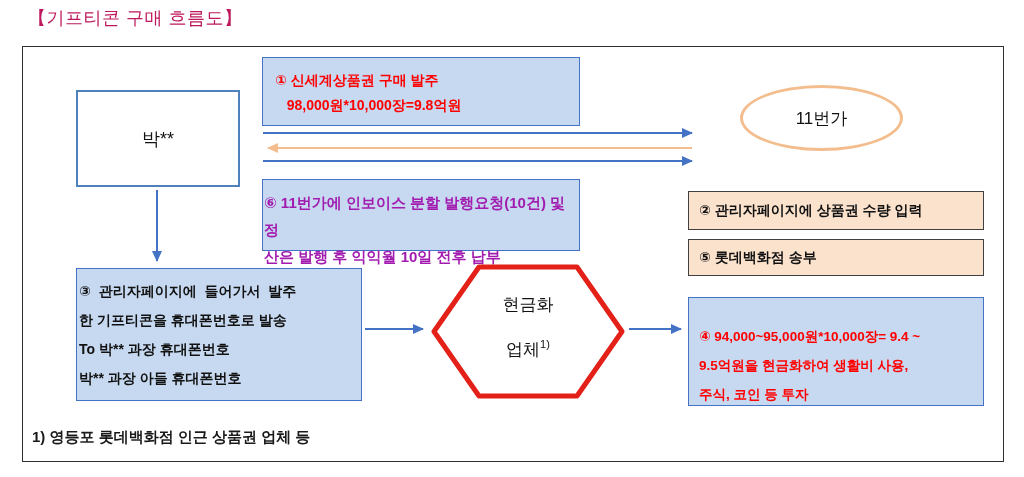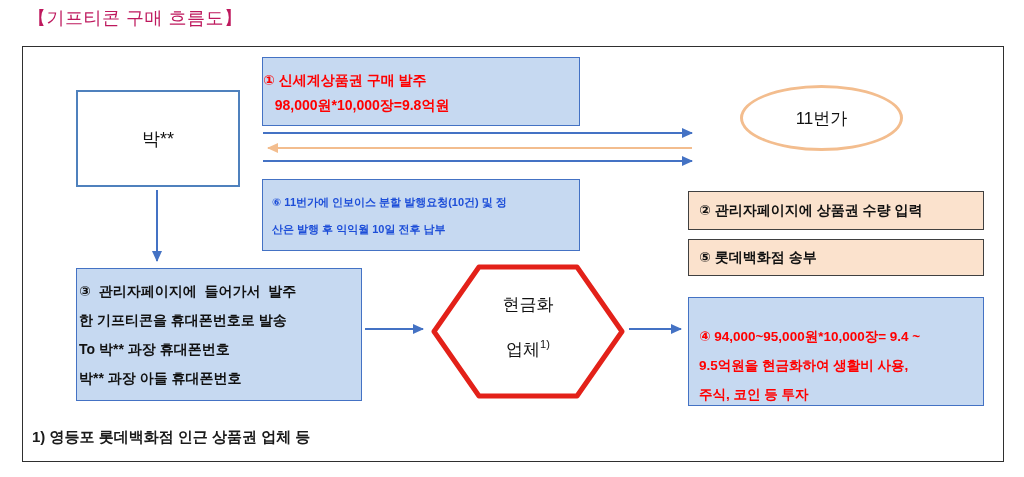--- a/index.html
+++ b/index.html
@@ -35,22 +35,22 @@
   .bluebox{
     background:#c6d9f1;border:1.6px solid #4472c4;
     white-space:pre-wrap;
     font-weight:600;
   }
   .peachbox{
     background:#fbe2cd;border:1.2px solid #404040;
     font-size:14px;color:#111;font-weight:600;
     padding:12px 10px;
   }
-  .step1{left:262px;top:57px;width:318px;height:69px;padding:10px 0;font-size:14px;line-height:25px;color:#ff0000;}
-  .step6{left:262px;top:179px;width:318px;height:72px;padding:9px 9px;font-size:11px;line-height:27px;color:#1d4ed8;}
+  .step1{left:262px;top:57px;width:318px;height:69px;padding:10px 12px;font-size:14px;line-height:25px;color:#ff0000;}
+  .step6{left:262px;top:179px;width:318px;height:72px;padding:9px 1px;font-size:15px;line-height:27px;color:#a21caf;}
   .step2{left:688px;top:191px;width:296px;height:39px;}
   .step5{left:688px;top:239px;width:296px;height:37px;}
   .step3{left:76px;top:268px;width:286px;height:133px;padding:8px 2px;font-size:14px;line-height:29px;color:#111;}
   .step4{left:688px;top:297px;width:296px;height:109px;padding:24px 10px;font-size:13.5px;line-height:29px;color:#ff0000;}
   .hex-svg{left:429px;top:262px;width:198px;height:139px;}
   .hex-label{left:429px;width:198px;text-align:center;font-size:17px;color:#111;}
   .hex-line1{top:293px;}
   .hex-line2{top:338px;}
   .hex-label sup{font-size:11px;}
   .footnote{

